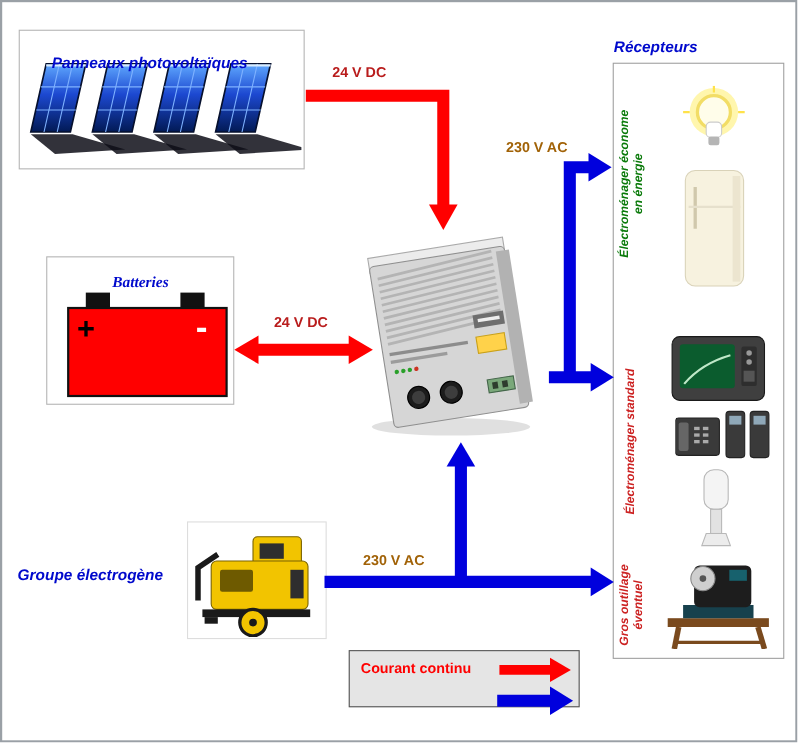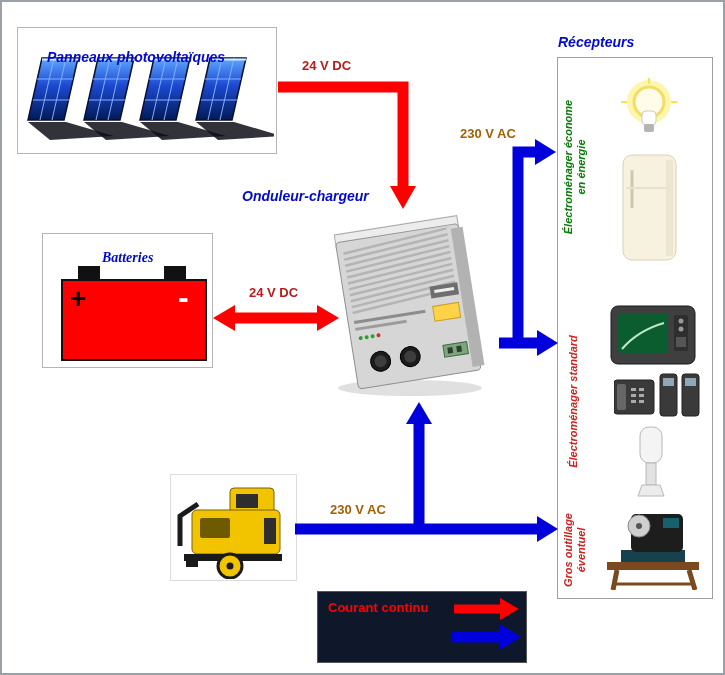--- a/index.html
+++ b/index.html
@@ -19,22 +19,22 @@
   .blue { color:#a16207; }
   .vlabel {
     position:absolute; transform:rotate(-90deg); transform-origin:0 0;
     font-weight:bold; font-style:italic; font-size:11px; line-height:13px;
     text-align:center; z-index:30;
   }
   .vgreen { color:#0a7a0a; }
   .vred   { color:#cc2222; }
   .icon { position:absolute; z-index:5; }
   .overlay { position:absolute; left:0; top:0; z-index:20; pointer-events:none; }
-  .legend-box { position:absolute; left:315px; top:589px; width:210px; height:72px;
-    background:#0f172a; border:1px solid #555; z-index:25; }
+  .legend-box { position:absolute; left:315px; top:589px; width:210px; height:52px;
+    background:#e5e5e5; border:1px solid #555; z-index:25; }
   .legend-text { position:absolute; left:10px; top:8px; font-weight:bold; font-size:13px; color:#ff0000; }
   .legend-text2 { position:absolute; left:10px; top:37px; font-weight:bold; font-size:13px; color:#0000dd; }
 </style>
 </head>
 <body>
 
 <div class="canvas">
 
   <div class="box" style="left:15px; top:25px; width:260px; height:127px;"></div>
   <div class="title" style="left:45px; top:31px;margin-top:16px;">Panneaux photovoltaïques</div>
@@ -79,21 +79,20 @@
         <polygon points="14,0 50,0 36,62 0,62" fill="url(#pg)" stroke="#06102e" stroke-width="1.5"></polygon>
         <line x1="26" y1="0" x2="12" y2="62" stroke="#7fb2ff" stroke-width="1"></line>
         <line x1="38" y1="0" x2="24" y2="62" stroke="#7fb2ff" stroke-width="1"></line>
         <line x1="9" y1="21" x2="45" y2="21" stroke="#7fb2ff" stroke-width="1"></line>
         <line x1="5" y1="42" x2="41" y2="42" stroke="#7fb2ff" stroke-width="1"></line>
         <line x1="14" y1="1.5" x2="50" y2="1.5" stroke="#d8ecff" stroke-width="2"></line>
       </g>
     </g>
   </svg>
 
-  <div class="title" style="left:240px; top:186px;">Onduleur-chargeur</div>
   <svg class="icon" style="left:318px; top:202px;" width="180" height="202" viewBox="0 0 180 202">
     <ellipse cx="90" cy="184" rx="72" ry="8" fill="#000000" opacity="0.12"></ellipse>
     <g transform="rotate(-9 90 100)">
       <rect x="26" y="20" width="124" height="14" fill="#ececec" stroke="#aaaaaa"></rect>
       <rect x="26" y="28" width="124" height="148" rx="4" fill="#d6d6d6" stroke="#8f8f8f"></rect>
       <rect x="142" y="32" width="12" height="140" fill="#b2b2b2"></rect>
       <g stroke="#b4b4b4" stroke-width="2.5">
         <line x1="32" y1="40" x2="138" y2="31"></line>
         <line x1="32" y1="46" x2="138" y2="37"></line>
         <line x1="32" y1="52" x2="138" y2="43"></line>
@@ -128,20 +127,21 @@
   <div class="box" style="left:40px; top:231px; width:171px; height:135px;"></div>
   <div class="title" style="left:100px; top:248px;font-family:Liberation Serif, serif;">Batteries</div>
   <svg class="icon" style="left:58px; top:260px;" width="150" height="102" viewBox="0 0 150 102">
     <rect x="18" y="4" width="22" height="18" fill="#111111"></rect>
     <rect x="104" y="4" width="22" height="18" fill="#111111"></rect>
     <rect x="2" y="18" width="144" height="80" fill="#ff0000" stroke="#111111" stroke-width="2"></rect>
     <text x="10" y="46" font-size="28" font-weight="bold" fill="#000000">+</text>
     <text x="118" y="46" font-size="32" font-weight="bold" fill="#ffffff">-</text>
   </svg>
 
+  <div class="title" style="left:14px; top:512px;">Groupe électrogène</div>
   <div class="box" style="left:168px; top:472px; width:127px; height:107px; border-color:#dddddd;"></div>
   <svg class="icon" style="left:170px; top:474px;" width="123" height="103" viewBox="0 0 123 103">
     <path d="M8,70 V40 L26,28" stroke="#1a1a1a" stroke-width="5" fill="none"></path>
     <rect x="58" y="12" width="44" height="26" rx="4" fill="#f2c400" stroke="#7a6300"></rect>
     <rect x="64" y="18" width="22" height="14" fill="#2e2e2e"></rect>
     <rect x="20" y="34" width="88" height="44" rx="5" fill="#f2c400" stroke="#7a6300"></rect>
     <rect x="28" y="42" width="30" height="20" rx="2" fill="#6e5a00"></rect>
     <rect x="92" y="42" width="12" height="26" fill="#2e2e2e"></rect>
     <rect x="12" y="78" width="98" height="7" fill="#1a1a1a"></rect>
     <rect x="14" y="85" width="12" height="6" fill="#1a1a1a"></rect>

